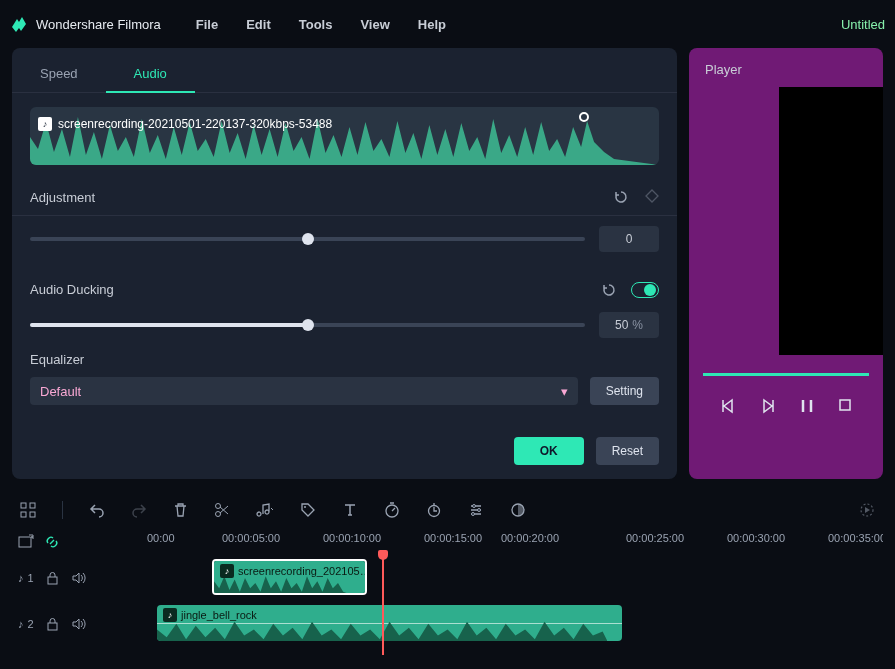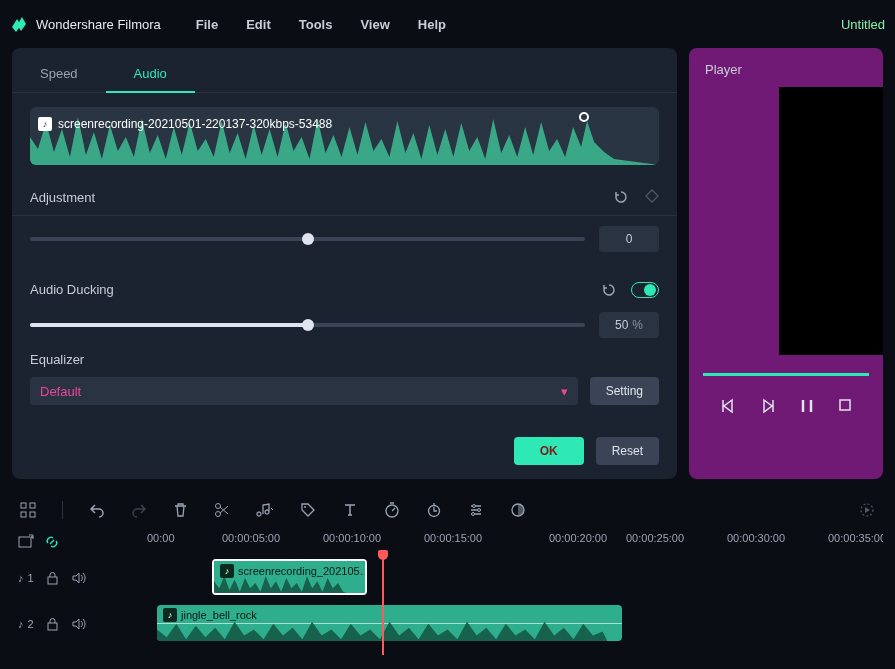--- a/index.html
+++ b/index.html
@@ -39,23 +39,23 @@
 .slider-fill { position: absolute; left: 0; top: 0; bottom: 0; background: #dfe4ee; border-radius: 2px; }
 .slider-thumb { position: absolute; top: 50%; transform: translate(-50%, -50%); width: 12px; height: 12px; background: #dfe4ee; border-radius: 50%; }
 .num-box { width: 60px; height: 26px; background: #2a3342; border-radius: 4px; display: flex; align-items: center; justify-content: center; color: #c8cdd6; font-size: 12px; gap: 4px; }
 .num-box .pct { color: #8a93a3; }
 
 .toggle { width: 28px; height: 16px; border-radius: 8px; border: 1px solid #2ee8b5; position: relative; cursor: pointer; }
 .toggle.on::after { content: ""; position: absolute; right: 2px; top: 1px; width: 12px; height: 12px; background: #2ee8b5; border-radius: 50%; }
 
 .eq-row { padding: 10px 18px; }
 .eq-ctrls { display: flex; gap: 12px; margin-top: 10px; }
-.select { flex: 1; height: 28px; background: #2a3342; border-radius: 4px; display: flex; align-items: center; justify-content: space-between; padding: 0 10px; cursor: pointer; color: #ec4899; }
+.select { flex: 1; height: 28px; background: #2a3342; border-radius: 4px; display: flex; align-items: center; justify-content: space-between; padding: 0 10px; cursor: pointer; color: #f9a8d4; }
 .btn { height: 28px; padding: 0 16px; border-radius: 4px; background: #3a4456; color: #dfe4ee; display: flex; align-items: center; justify-content: center; cursor: pointer; border: none; font-size: 12px; }
-.btn.primary { background: #2ee8b5; color: #7f1d1d; font-weight: 600; padding: 0 26px; }
+.btn.primary { background: #2ee8b5; color: #0f172a; font-weight: 600; padding: 0 26px; }
 
 .footer-btns { display: flex; justify-content: flex-end; gap: 12px; padding: 22px 18px 0 18px; }
 
 .player-title { padding: 2px 16px 10px 16px; color: #c8cdd6; }
 .player-view { background: #000; margin-left: 90px; height: 268px; }
 .player-progress { height: 3px; background: #293543; margin: 18px 14px 0 14px; position: relative; }
 .player-progress::before { content: ""; position: absolute; left: 0; width: 100%; height: 100%; background: #2ee8b5; }
 .player-ctrls { display: flex; gap: 24px; justify-content: center; margin-top: 22px; color: #dfe4ee; }
 .player-ctrls span { cursor: pointer; font-size: 15px; }
 
@@ -363,21 +363,21 @@
           </span>
       </div>
     </div>
 
     <div class="tl-right">
       <div class="ruler">
         <span class="tick" style="left:20px">00:00</span>
         <span class="tick" style="left:95px">00:00:05:00</span>
         <span class="tick" style="left:196px">00:00:10:00</span>
         <span class="tick" style="left:297px">00:00:15:00</span>
-        <span class="tick" style="left:422px">00:00:20:00</span>
+        <span class="tick" style="left:374px">00:00:20:00</span>
         <span class="tick" style="left:499px">00:00:25:00</span>
         <span class="tick" style="left:600px">00:00:30:00</span>
         <span class="tick" style="left:701px">00:00:35:00</span>
       </div>
       <div class="tracks" style="height:100px">
         <div class="playhead" style="left:255px"></div>
 
         <div class="clip sel" style="left:85px; top:4px; width:155px;">
           <div class="clip-bg"></div>
           <div class="clip-label">

